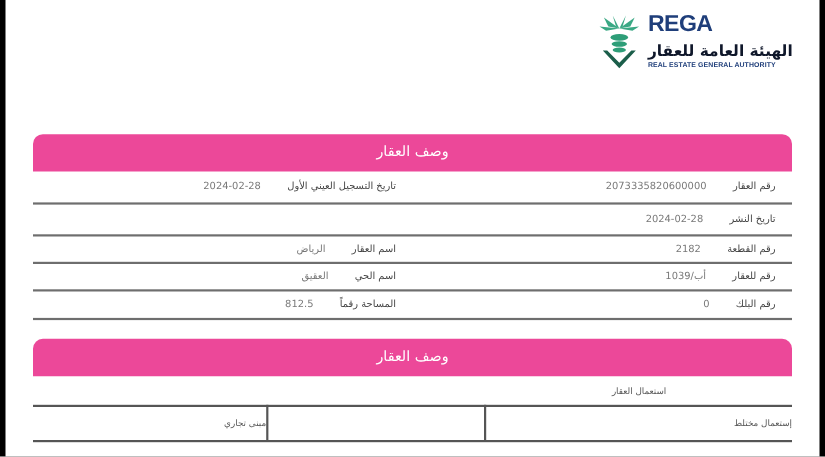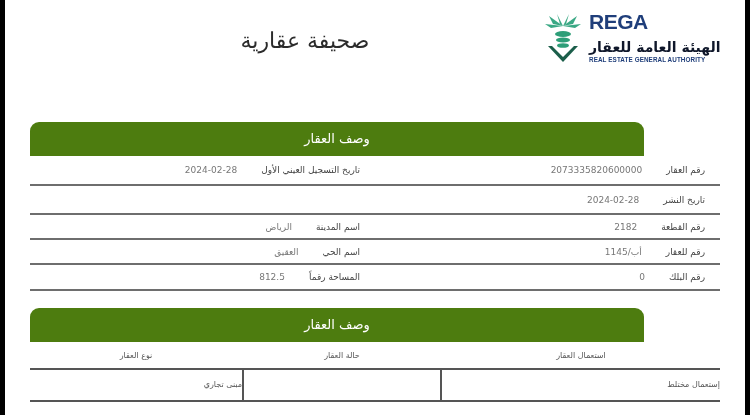--- a/index.html
+++ b/index.html
@@ -4,39 +4,38 @@
 <style>
   html,body{margin:0;padding:0;}
   body{width:750px;height:415px;background:#000;position:relative;overflow:hidden;font-family:"DejaVu Sans",sans-serif;}
   .page{position:absolute;left:5px;top:0;width:740px;height:415px;background:#fff;}
   .title{position:absolute;left:200px;top:28px;width:200px;text-align:center;font-size:22px;color:#2b2b2b;direction:rtl;font-weight:300;letter-spacing:0.5px;}
   .logo{position:absolute;left:538px;top:12px;width:200px;height:56px;}
   .logo .mark{position:absolute;left:0;top:0;width:40px;height:52px;}
   .logo .rega{position:absolute;left:46px;top:-2px;font-family:"Liberation Sans",sans-serif;font-weight:bold;font-size:21px;color:#1f3e7a;letter-spacing:-0.5px;}
   .logo .ar{position:absolute;left:46px;top:27px;width:140px;font-size:14px;font-weight:bold;color:#0f172a;direction:rtl;text-align:left;}
   .logo .en{position:absolute;left:46px;top:44px;font-size:6.3px;font-weight:bold;color:#1f3e7a;font-family:"Liberation Sans",sans-serif;letter-spacing:0.1px;white-space:nowrap;}
-  .section-head{position:absolute;left:25px;width:614px;height:34px;background:#4d7c0f;border-radius:9px 9px 0 0;color:#fff;text-align:center;font-size:13px;line-height:34px;direction:rtl;}
+  .section-head{position:absolute;left:25px;width:690px;height:34px;background:#ec4899;border-radius:9px 9px 0 0;color:#fff;text-align:center;font-size:13px;line-height:34px;direction:rtl;}
   .row{position:absolute;left:25px;width:690px;border-bottom:2px solid #6e6e6e;direction:rtl;font-size:9px;color:#555;}
   .row .cell{position:absolute;top:0;height:100%;display:flex;align-items:center;}
   .row .cell-r{right:15px;}
   .row .cell-l{right:360px;}
   .lbl{color:#444;margin-left:24px;}
   .val{color:#777;}
   .grid-hdr{position:absolute;left:25px;width:690px;top:344px;height:24px;direction:rtl;font-size:8px;color:#555;}
   .grid-hdr div{position:absolute;top:0;height:24px;line-height:24px;text-align:center;}
   .grid-row{position:absolute;left:25px;width:690px;top:368px;height:30px;border-top:2px solid #555;border-bottom:2px solid #555;direction:rtl;font-size:8px;color:#555;}
   .grid-row div{position:absolute;top:0;height:30px;line-height:30px;text-align:right;}
   .gsep{position:absolute;top:368px;width:2px;height:32px;background:#555;}
 </style>
 </head>
 <body>
 
 <div class="page">
 
-  <div class="title">صحيفة عقارية</div>
 
   <div class="logo">
     <svg class="mark" viewBox="0 0 40 52">
       <g fill="#3aa884">
         <path d="M20 14 L6 4 L10 12 Z"></path>
         <path d="M20 14 L34 4 L30 12 Z"></path>
         <path d="M20 14 L2 12 L8 16 Z"></path>
         <path d="M20 14 L38 12 L32 16 Z"></path>
         <path d="M20 14 L14 2 L17 12 Z"></path>
         <path d="M20 14 L26 2 L23 12 Z"></path>
@@ -74,29 +73,29 @@
         <span class="val"></span>
       </div>
   </div>
 
   <div class="row" style="top:215px;height:23px;">
     <div class="cell cell-r">
         <span class="lbl">رقم القطعة</span>
         <span class="val">2182</span>
       </div>
     <div class="cell cell-l">
-        <span class="lbl">اسم المدينة</span>
+        <span class="lbl">اسم العقار</span>
         <span class="val">الرياض</span>
       </div>
   </div>
 
   <div class="row" style="top:240px;height:23px;">
     <div class="cell cell-r">
         <span class="lbl">رقم للعقار</span>
-        <span class="val">أب/1145</span>
+        <span class="val">أب/1039</span>
       </div>
     <div class="cell cell-l">
         <span class="lbl">اسم الحي</span>
         <span class="val">العقيق</span>
       </div>
   </div>
 
   <div class="row" style="top:265px;height:24px;">
     <div class="cell cell-r">
         <span class="lbl">رقم البلك</span>
@@ -105,22 +104,20 @@
     <div class="cell cell-l">
         <span class="lbl">المساحة رقماً</span>
         <span class="val">812.5</span>
       </div>
   </div>
 
   <div class="section-head" style="top:308px;height:34px;">وصف العقار</div>
 
   <div class="grid-hdr">
     <div style="right:0;width:278px;">استعمال العقار</div>
-    <div style="right:278px;width:200px;">حالة العقار</div>
-    <div style="right:478px;width:212px;">نوع العقار</div>
   </div>
 
   <div class="grid-row">
     <div style="right:0;width:278px;">إستعمال مختلط</div>
     <div style="right:278px;width:200px;"></div>
     <div style="right:478px;width:212px;">مبنى تجاري</div>
   </div>
   <div class="gsep" style="left:435px;"></div>
   <div class="gsep" style="left:237px;"></div>
 

